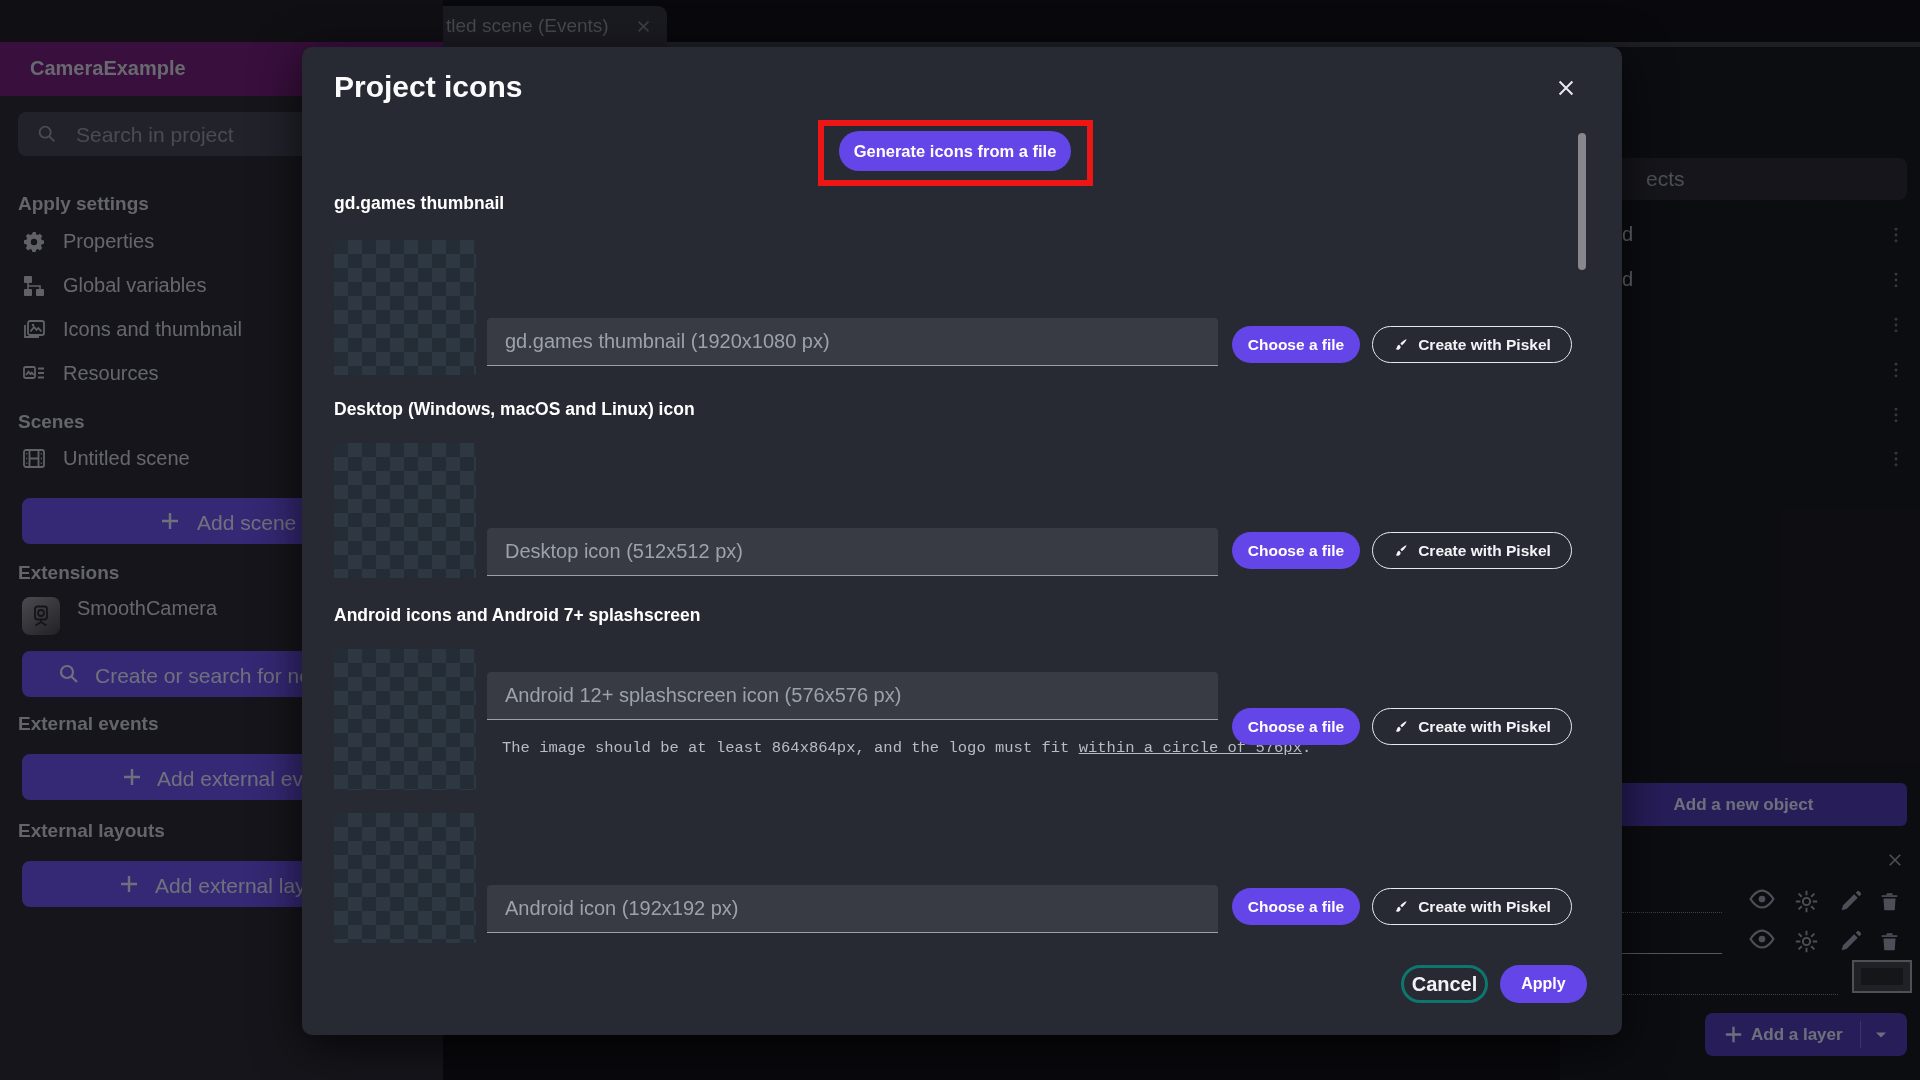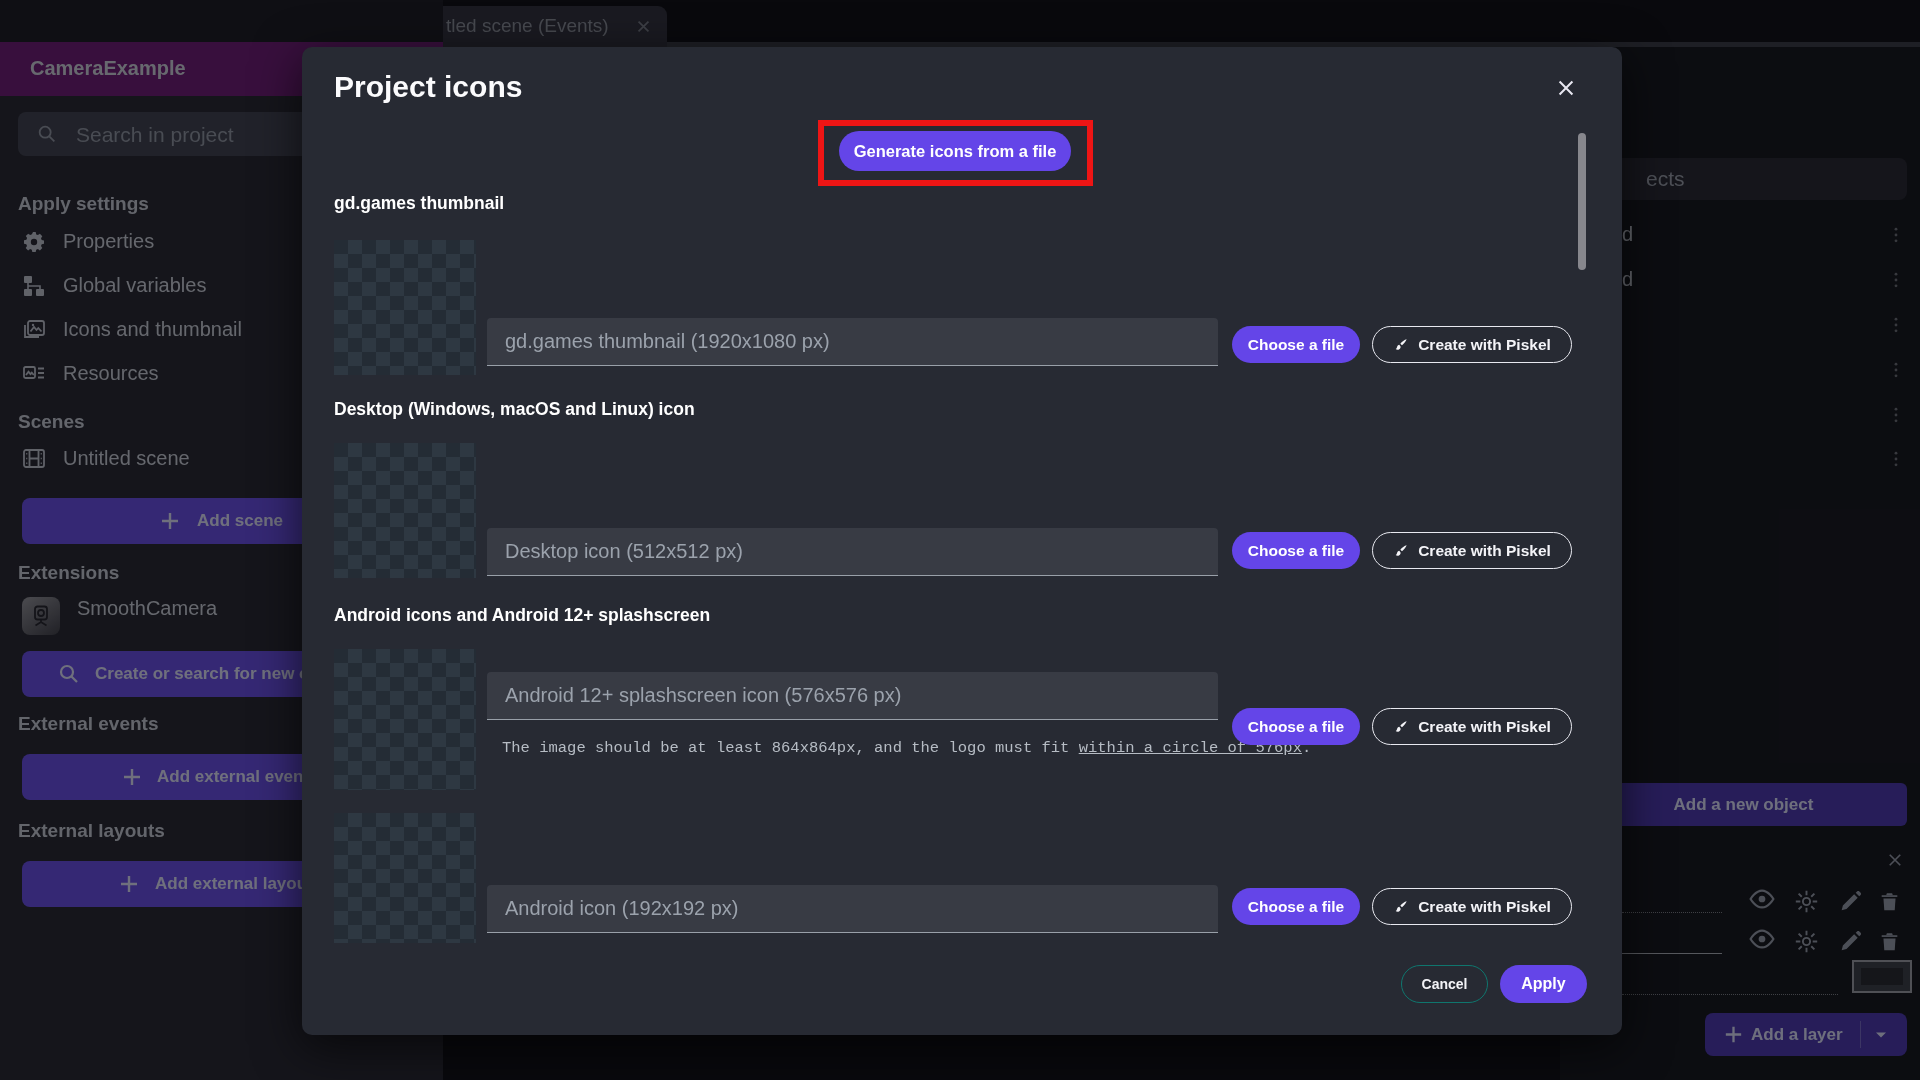--- a/index.html
+++ b/index.html
@@ -60,21 +60,21 @@
   .pm-item{position:absolute;left:22px;height:34px;display:flex;align-items:flex-start;gap:17px;
            font-size:20px;color:#ced2da;white-space:nowrap;}
   .pm-item svg{width:24px;height:24px;color:#c2c6d0;flex:none;}
   .ext-tile{width:38px;height:38px;border-radius:8px;flex:none;
             background:linear-gradient(145deg,#97979c,#3f3f46);
             display:flex;align-items:center;justify-content:center;}
   .ext-tile svg{width:24px;height:24px;color:#24242a;}
   .pm-btn{position:absolute;left:22px;width:399px;height:46px;background:#6a4fe8;border-radius:8px;
           color:#e2e4fa;}
   .pm-btn svg{position:absolute;top:11px;width:24px;height:24px;}
-  .pm-btn .lbl{position:absolute;top:13px;font-weight:bold;font-size:17px;white-space:nowrap;}
+  .pm-btn .lbl{position:absolute;top:13px;font-weight:normal;font-size:21px;white-space:nowrap;}
 
   
   .scrim{position:absolute;inset:0;background:rgba(6,6,10,0.52);z-index:3;}
 
   
   .modal{position:absolute;left:302px;top:47px;width:1320px;height:988px;background:#272a33;
          border-radius:10px;z-index:4;box-shadow:0 12px 48px rgba(0,0,0,.65);}
   .m-title{position:absolute;left:32px;top:23px;font-weight:bold;font-size:30px;color:#fbfbfd;}
   .m-close{position:absolute;left:1253px;top:30px;width:22px;height:22px;color:#e9e8f2;cursor:pointer;}
   .m-scroll{position:absolute;left:1276px;top:86px;width:8px;height:137px;border-radius:4px;background:#87878d;}
@@ -96,22 +96,22 @@
               background:#6445e8;color:#fff;font-weight:bold;font-size:15.5px;font-family:inherit;
               display:flex;align-items:center;justify-content:center;cursor:pointer;}
   .btn-piskel{position:absolute;left:1070px;width:200px;height:37px;border-radius:18.5px;
               background:transparent;border:1px solid #e8e9f0;color:#f4f4f8;font-weight:bold;
               font-size:15.5px;font-family:inherit;display:flex;align-items:center;
               justify-content:center;gap:9px;box-sizing:border-box;cursor:pointer;}
   .btn-piskel svg{width:16px;height:16px;}
   .m-help{position:absolute;left:200px;font-size:15.5px;color:#b6bcc4;white-space:nowrap;font-family:Liberation Mono, monospace;}
   .m-help a{color:#b6bcc4;text-decoration:underline;}
   .m-cancel{position:absolute;left:1099px;top:918px;width:87px;height:38px;border-radius:19px;
-            background:transparent;border:1px solid #0f766e;color:#f3f3f7;font-weight:bold;
-            font-size:14px;font-family:inherit;cursor:pointer;}
+            background:transparent;border:3px solid #0f766e;color:#f3f3f7;font-weight:bold;
+            font-size:20px;font-family:inherit;cursor:pointer;}
   .m-apply{position:absolute;left:1198px;top:918px;width:87px;height:38px;border-radius:19px;
            background:#6445e8;border:none;color:#fff;font-weight:bold;font-size:16px;
            font-family:inherit;cursor:pointer;}
 
   
   .annotation{position:absolute;left:818px;top:120px;width:275px;height:66px;z-index:5;
               border:6px solid #ee1515;box-sizing:border-box;pointer-events:none;}
 </style>
 </head>
 <body>
@@ -411,21 +411,21 @@
     <button class="btn-choose" style="top:485px">
         <span>Choose a file</span>
       </button>
     <button class="btn-piskel" style="top:485px">
       <svg viewBox="0 0 24 24" fill="currentColor">
           <path d="M20.5 3.5c-3 .5-7.5 4-9.5 6.5l2.5 2.5c2.5-2 6-6.5 7-9zM9.5 11.5c-1.8.3-3.2 1.7-3.7 4.2-.4 1.6-1 2-1.8 2.3 1 1 3.4 1.3 4.9.6 1.5-.7 2.3-2 2.6-4z"></path>
         </svg>
       <span>Create with Piskel</span>
     </button>
 
-    <div class="m-h" style="top:558px">Android icons and Android 12+ splashscreen</div>
+    <div class="m-h" style="top:558px">Android icons and Android 7+ splashscreen</div>
     <div class="checker" style="top:602px;height:141px"></div>
     <div class="m-field" style="top:625px">
       <input placeholder="Android 12+ splashscreen icon (576x576 px)" style="">
     </div>
     <div class="m-help" style="top:692px">
       <span>The image should be at least 864x864px, and the logo must fit </span><a>within a circle of 576px</a><span>.</span>
     </div>
     <button class="btn-choose" style="top:661px">
         <span>Choose a file</span>
       </button>

